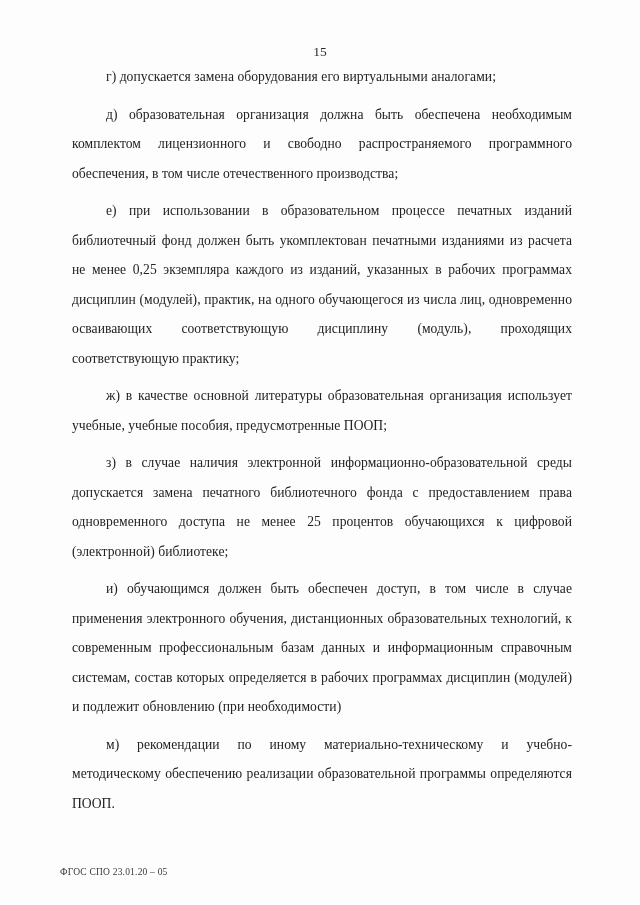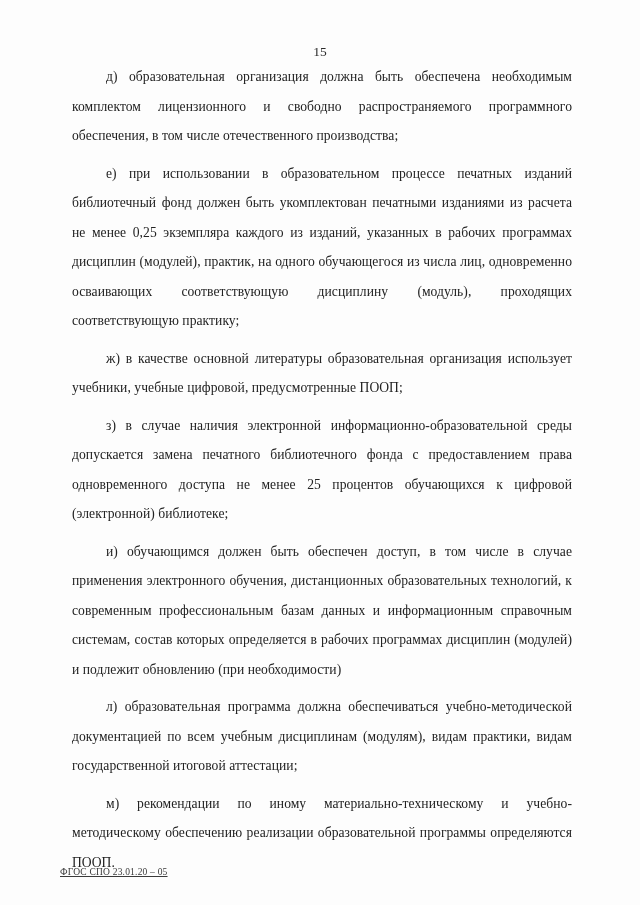--- a/index.html
+++ b/index.html
@@ -51,35 +51,34 @@
   p.para + p.para {
     margin-top: 8px;
   }
   .footer {
     position: absolute;
     left: 60px;
     bottom: 28px;
     font-size: 9.5px;
     color: #3a3a3a;
     letter-spacing: 0.2px;
-    text-decoration: underline;
   }
 </style>
 </head>
 <body>
 
 <div class="page">
 
   <div class="page-number">15</div>
 
   <div class="content">
+    <p class="para">г) допускается замена оборудования его виртуальными аналогами;</p>
     <p class="para">д) образовательная организация должна быть обеспечена необходимым комплектом лицензионного и свободно распространяемого программного обеспечения, в том числе отечественного производства;</p>
     <p class="para">е) при использовании в образовательном процессе печатных изданий библиотечный фонд должен быть укомплектован печатными изданиями из расчета не менее 0,25 экземпляра каждого из изданий, указанных в рабочих программах дисциплин (модулей), практик, на одного обучающегося из числа лиц, одновременно осваивающих соответствующую дисциплину (модуль), проходящих соответствующую практику;</p>
-    <p class="para">ж) в качестве основной литературы образовательная организация использует учебники, учебные цифровой, предусмотренные ПООП;</p>
+    <p class="para">ж) в качестве основной литературы образовательная организация использует учебные, учебные пособия, предусмотренные ПООП;</p>
     <p class="para">з) в случае наличия электронной информационно-образовательной среды допускается замена печатного библиотечного фонда с предоставлением права одновременного доступа не менее 25 процентов обучающихся к цифровой (электронной) библиотеке;</p>
     <p class="para">и) обучающимся должен быть обеспечен доступ, в том числе в случае применения электронного обучения, дистанционных образовательных технологий, к современным профессиональным базам данных и информационным справочным системам, состав которых определяется в рабочих программах дисциплин (модулей) и подлежит обновлению (при необходимости)</p>
-    <p class="para">л) образовательная программа должна обеспечиваться учебно-методической документацией по всем учебным дисциплинам (модулям), видам практики, видам государственной итоговой аттестации;</p>
     <p class="para">м) рекомендации по иному материально-техническому и учебно-методическому обеспечению реализации образовательной программы определяются ПООП.</p>
   </div>
 
   <div class="footer">ФГОС СПО 23.01.20 – 05</div>
 
 </div>
 
 </body></html>

